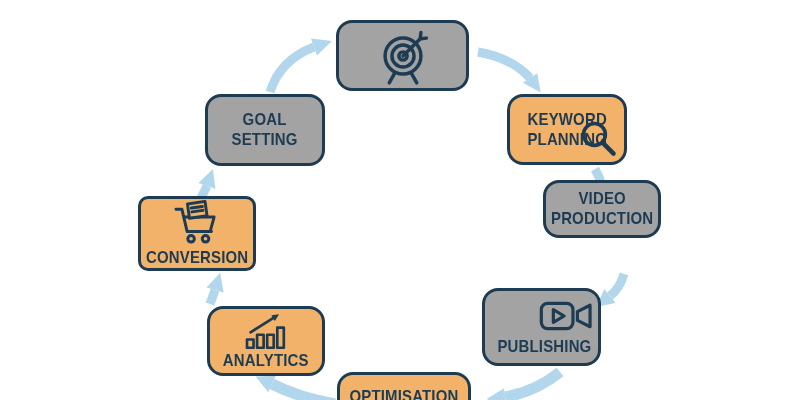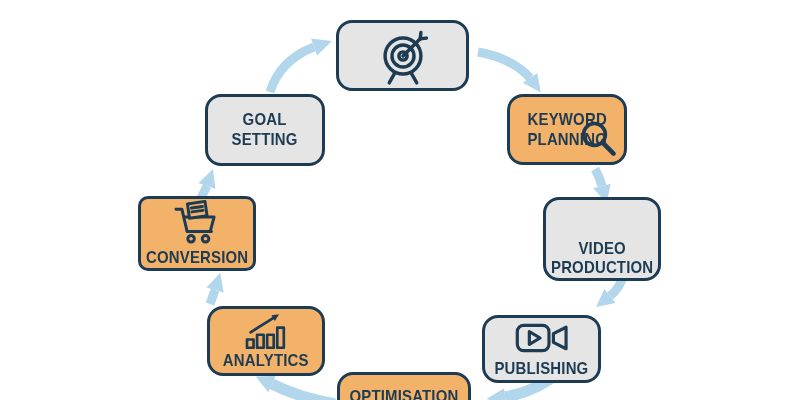--- a/index.html
+++ b/index.html
@@ -7,35 +7,35 @@
     position:relative; width:800px; height:400px; overflow:hidden;
     background:#ffffff; font-family:"Liberation Sans", sans-serif;
   }
   .arrows { position:absolute; left:0; top:0; z-index:1; }
   .node {
     position:absolute; z-index:2; box-sizing:border-box;
     border:3.5px solid #1d3b52; border-radius:16px;
     display:flex; flex-direction:column; align-items:center; justify-content:center;
     gap:2px;
   }
-  .blue   { background:#e5e5e5; }
+  .blue   { background:#a3a3a3; }
   .orange { background:#f3b269; }
   .label {
     color:#1d3b52; font-weight:700; font-size:17px; line-height:1.16;
     text-align:center; transform:scaleX(0.88); letter-spacing:0.2px;
     white-space:nowrap;
   }
   .icon svg { display:block; }
 
   .n-target       { left:336px; top:20px;  width:133px; height:71px; }
   .n-goal         { left:205px; top:94px;  width:120px; height:72px; }
   .n-keyword      { left:483px; top:94px;  width:120px; height:71px; }
-  .n-video        { left:543px; top:197px; width:118px; height:84px;justify-content:flex-end; }
+  .n-video        { left:543px; top:180px; width:118px; height:58px; }
   .n-conversion   { left:138px; top:196px; width:118px; height:75px;border-radius:10px; }
-  .n-publishing   { left:482px; top:315px; width:119px; height:68px; }
+  .n-publishing   { left:482px; top:288px; width:119px; height:78px;align-items:flex-end; }
   .n-analytics    { left:207px; top:306px; width:118px; height:70px; }
   .n-optimisation { left:337px; top:372px; width:134px; height:64px;
                     justify-content:flex-start; padding-top:12px; }
 
   .n-keyword { position:absolute;margin-left:24px; }
   .mag-overlay { position:absolute; right:5px; bottom:3px; }
 </style>
 </head>
 <body>
 

